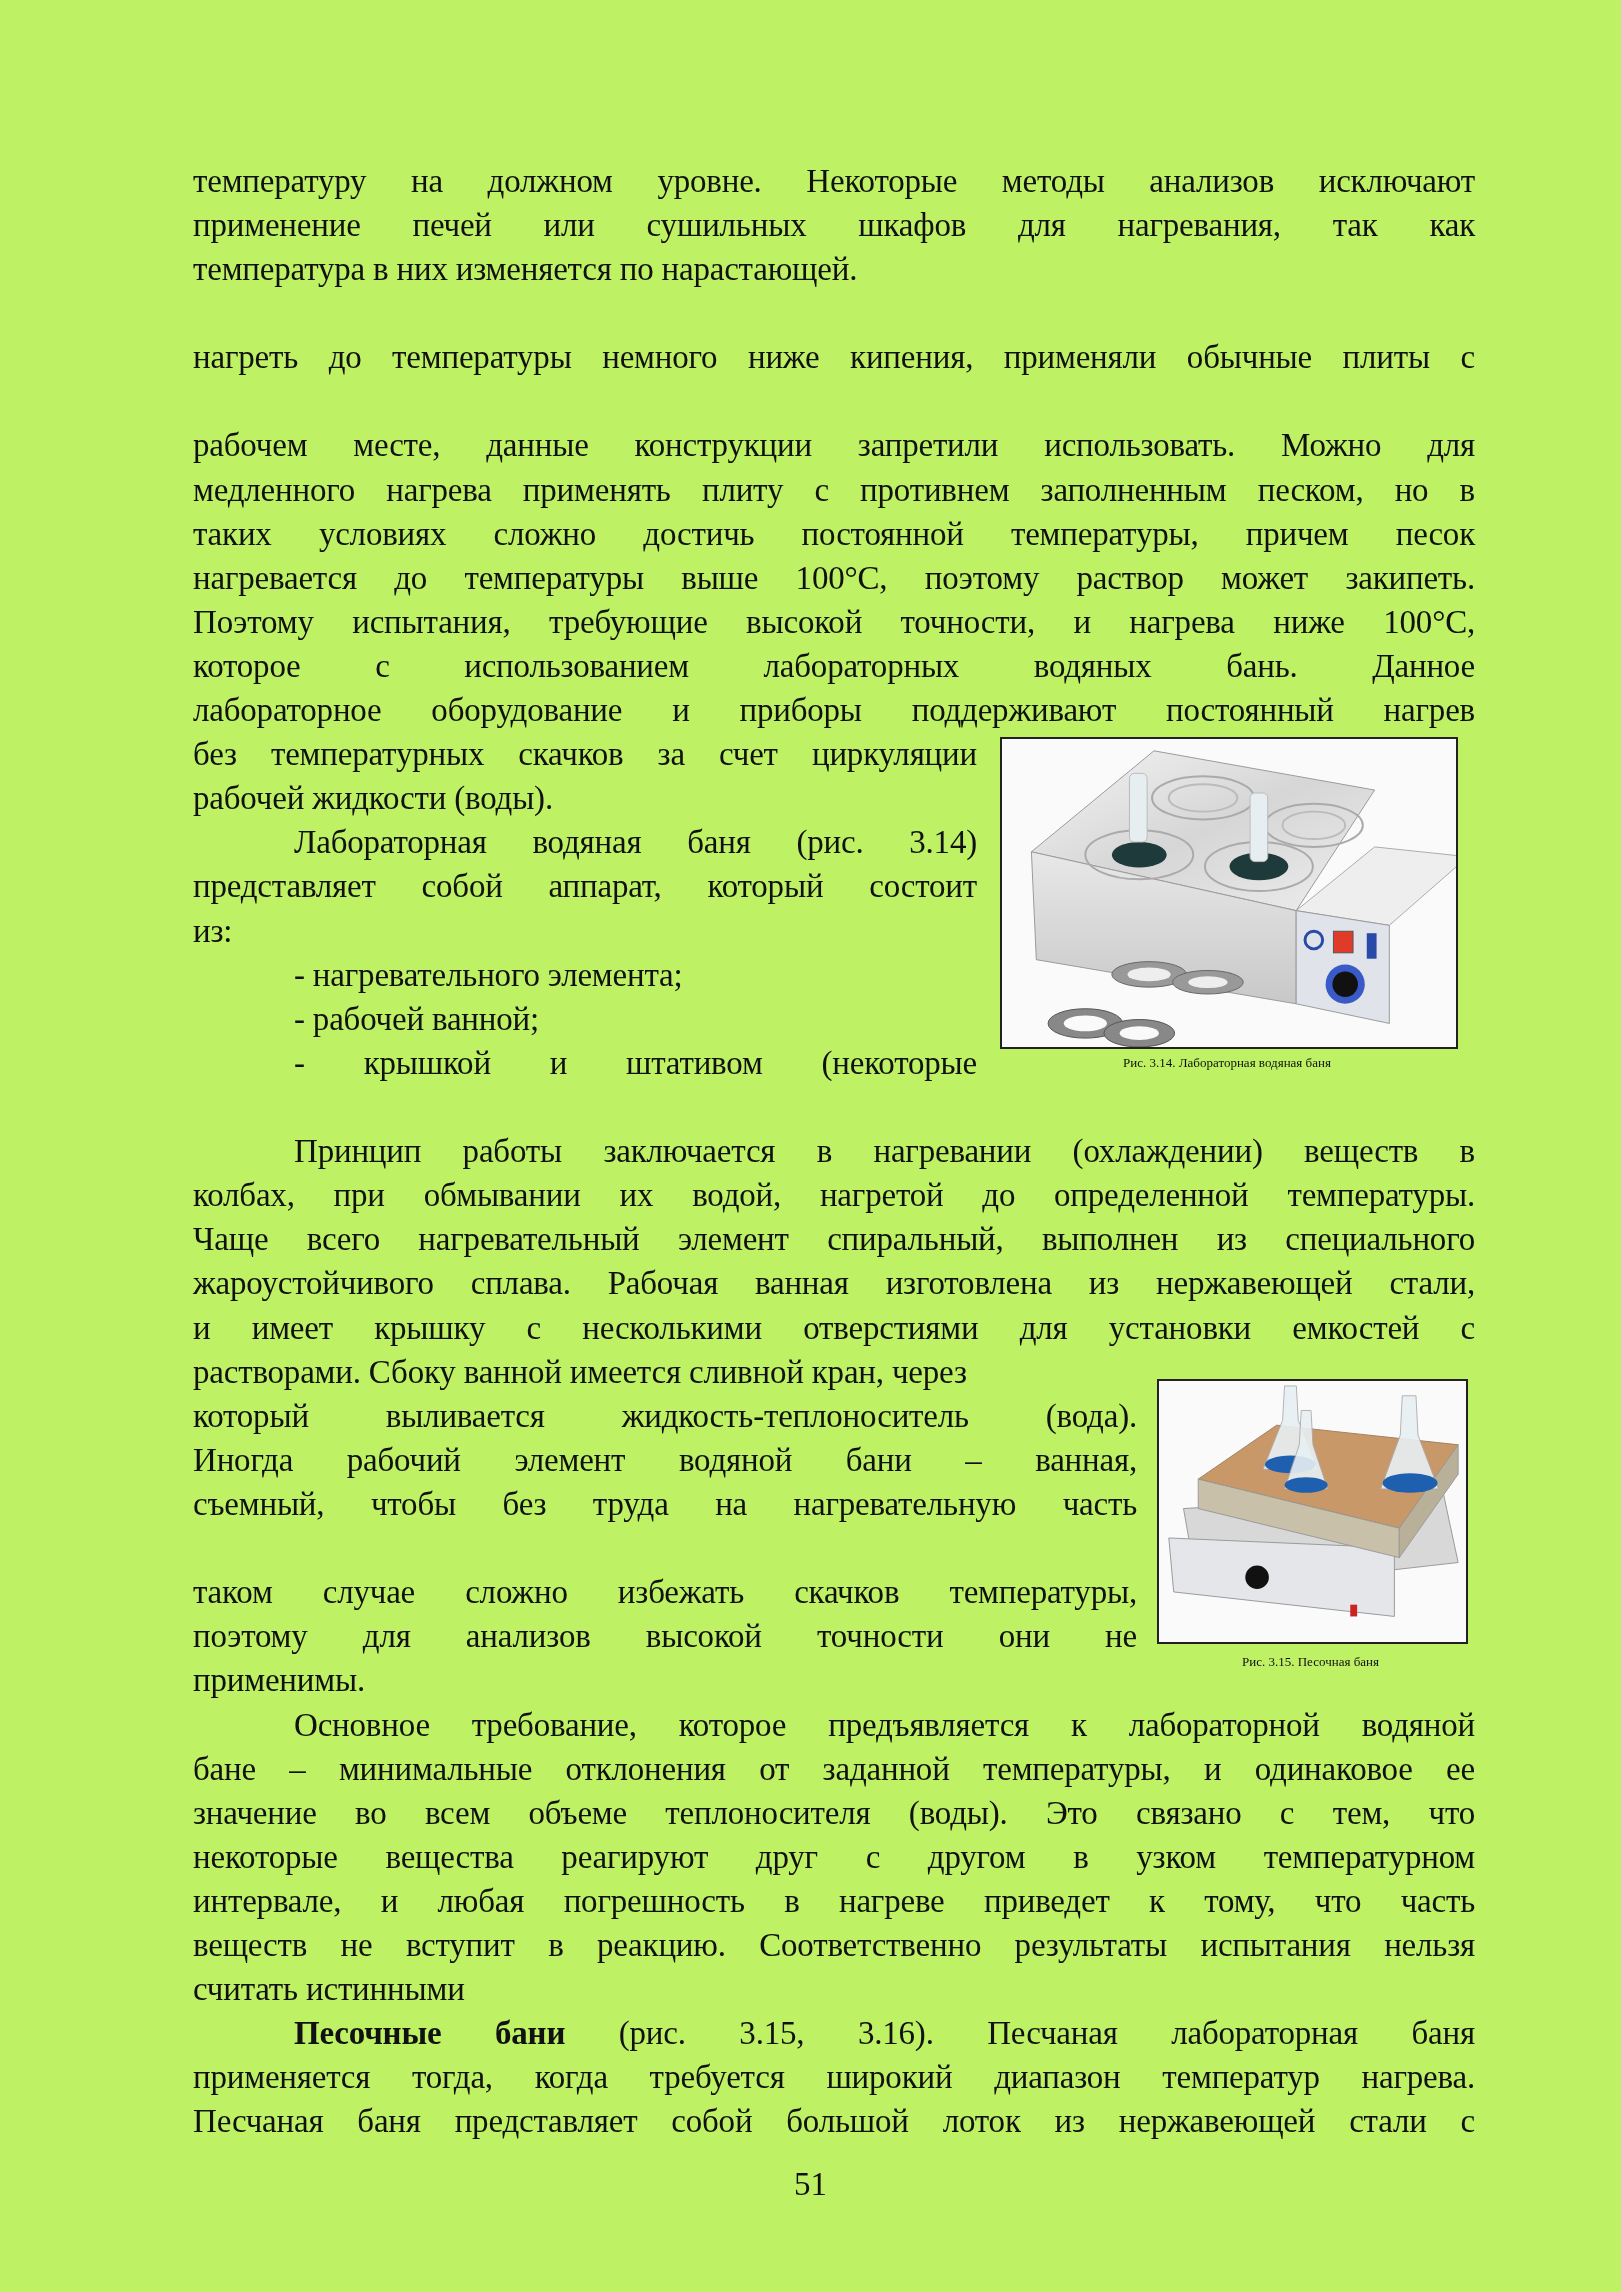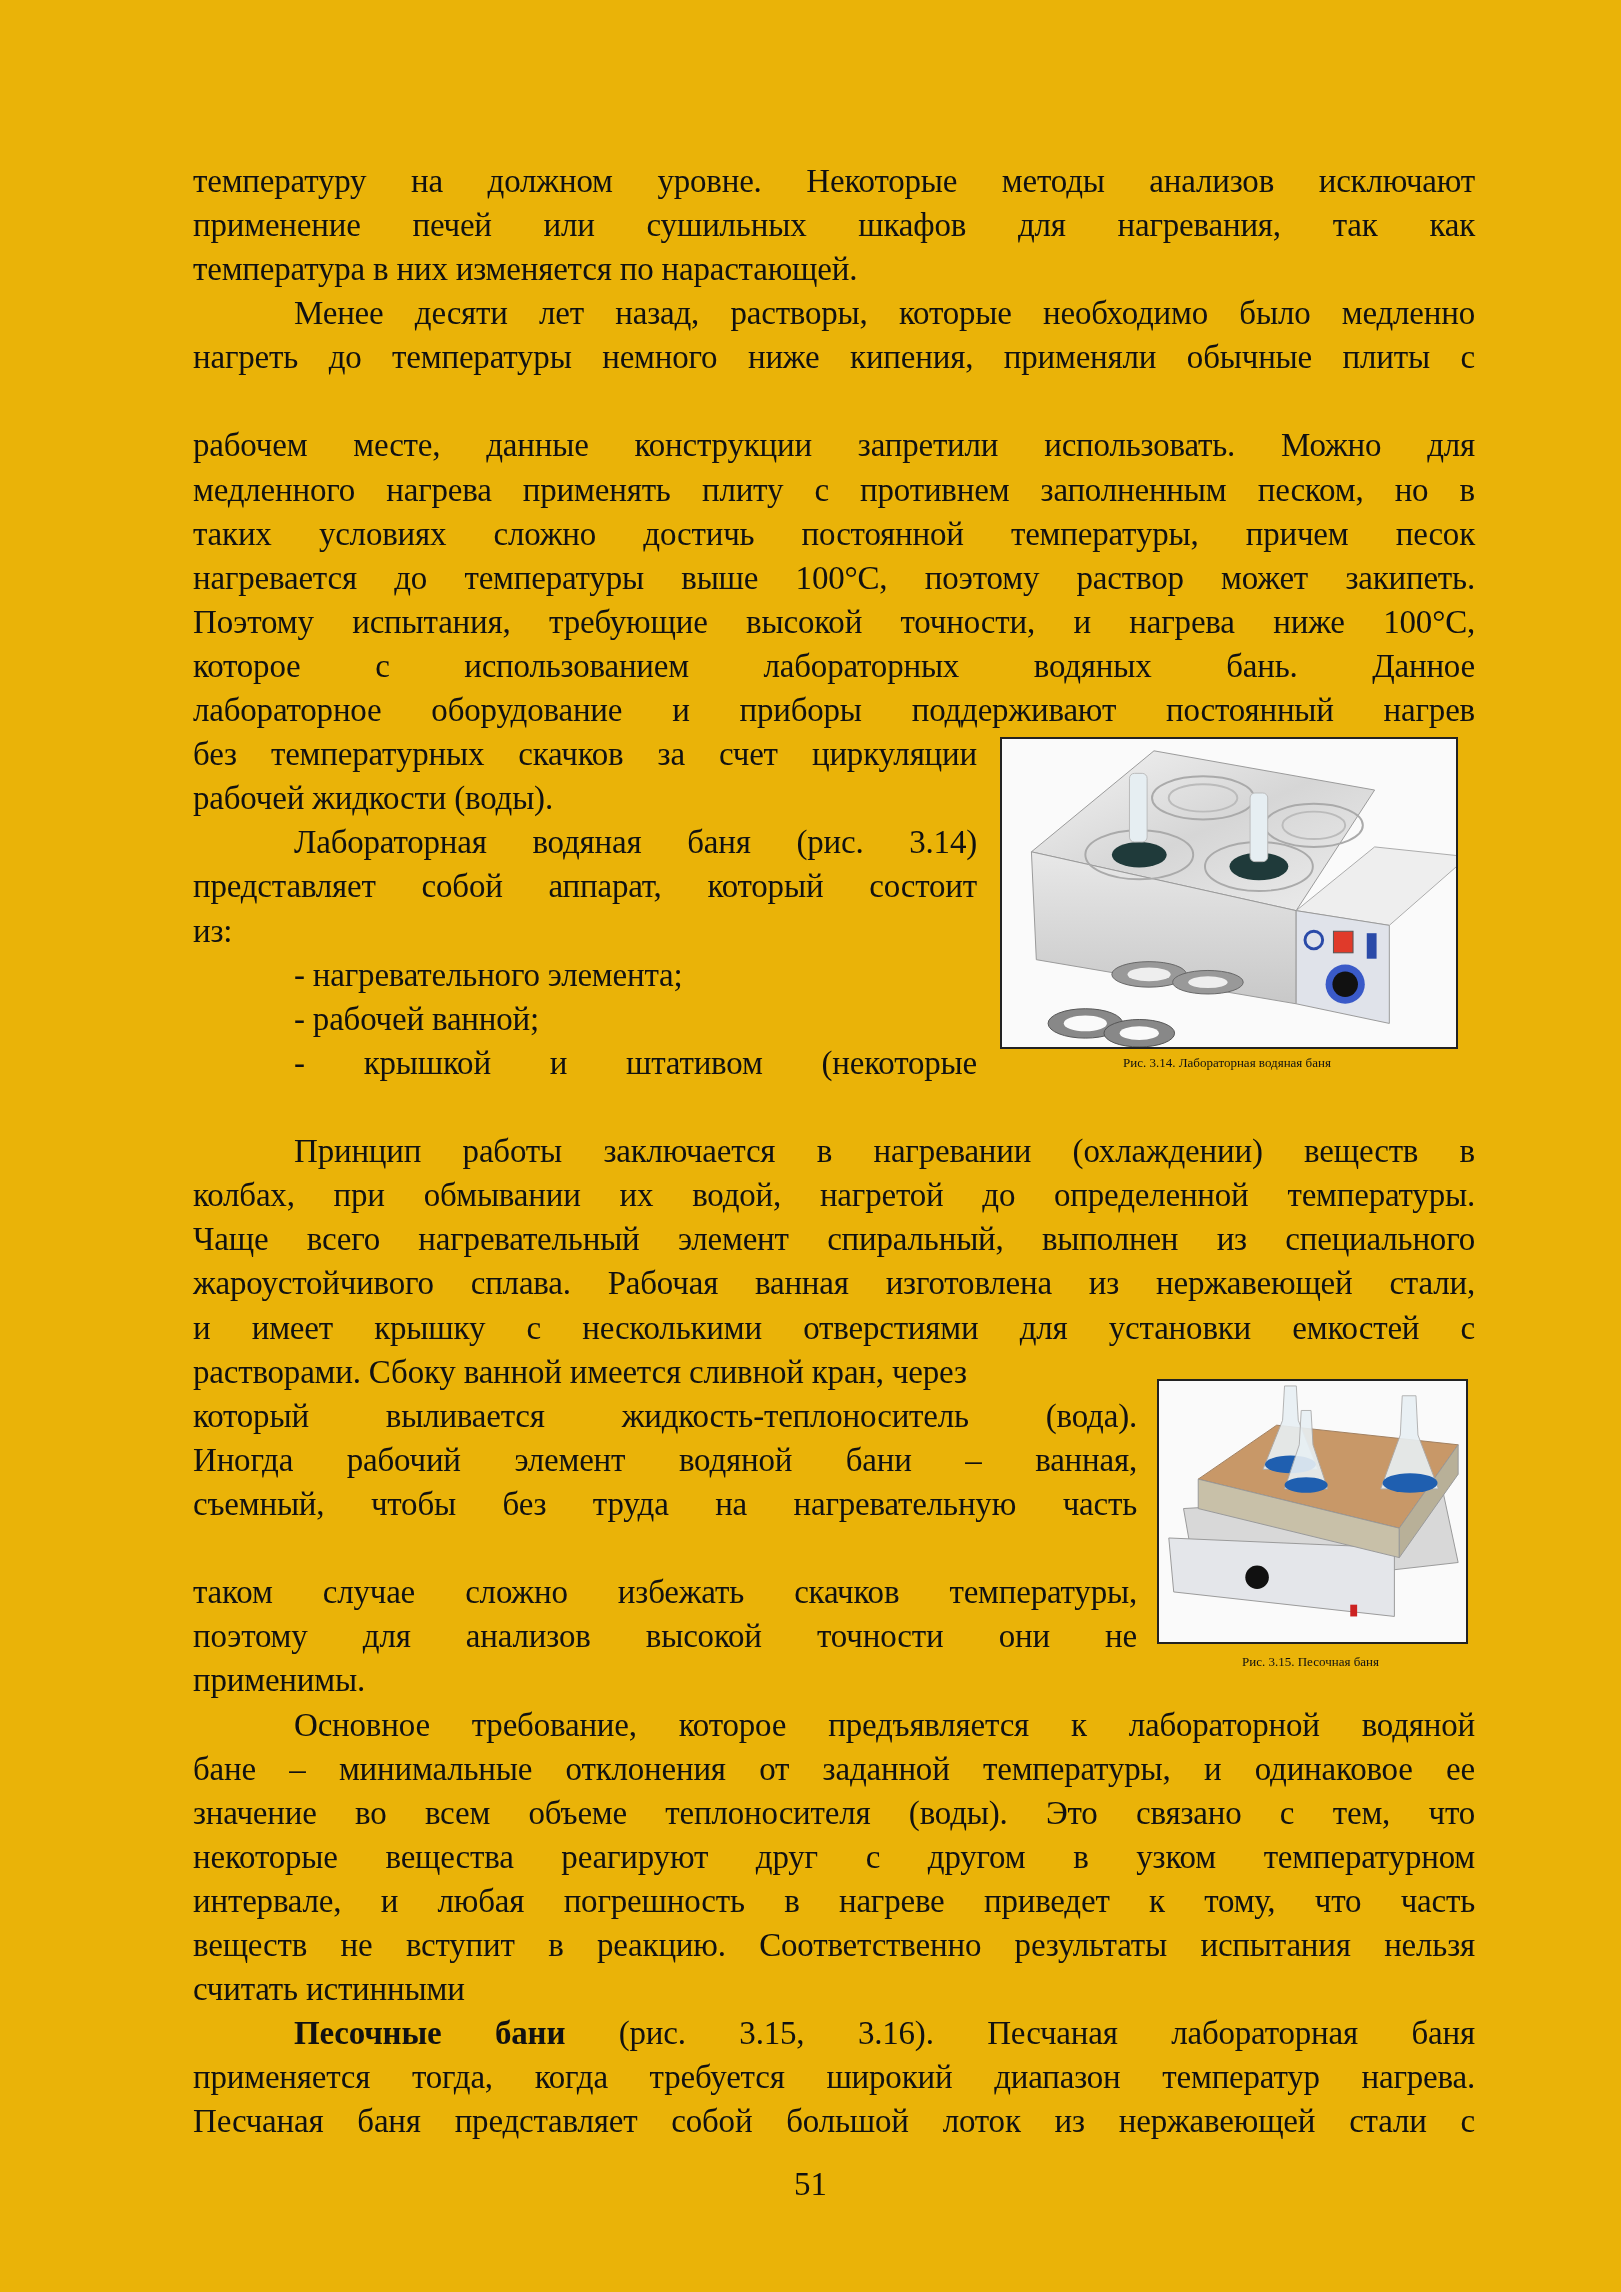--- a/index.html
+++ b/index.html
@@ -1,17 +1,17 @@
 <!DOCTYPE html>
 <html><head>
 <meta charset="utf-8">
 <style>
   html, body { margin: 0; padding: 0; background: #ffffff; }
   body { width: 1621px; height: 2293px; position: relative; overflow: hidden; }
-  .page { position: absolute; left: 0; top: 0; width: 1621px; height: 2293px; background: #eab308; }
+  .page { position: absolute; left: 0; top: 0; width: 1621px; height: 2293px; background: #bef264; }
   .line {
     position: absolute;
     font-family: "Liberation Serif", "DejaVu Serif", serif;
     font-size: 33px;
     line-height: 44px;
     height: 44px;
     color: #111;
     white-space: nowrap;
     text-align: justify;
     text-align-last: justify;
@@ -50,21 +50,20 @@
 </style>
 </head>
 <body>
 
 <div class="page">
 
   <div class="line full" style="top:159px">температуру на должном уровне. Некоторые методы анализов исключают</div>
   <div class="line full" style="top:203px">применение печей или сушильных шкафов для нагревания, так как</div>
   <div class="line full last" style="top:247px">температура в них изменяется по нарастающей.</div>
 
-  <div class="line indent" style="top:291px">Менее десяти лет назад, растворы, которые необходимо было медленно</div>
   <div class="line full" style="top:335px">нагреть до температуры немного ниже кипения, применяли обычные плиты с</div>
   <div class="line full" style="top:423px">рабочем месте, данные конструкции запретили использовать. Можно для</div>
   <div class="line full" style="top:468px">медленного нагрева применять плиту с противнем заполненным песком, но в</div>
   <div class="line full" style="top:512px">таких условиях сложно достичь постоянной температуры, причем песок</div>
   <div class="line full" style="top:556px">нагревается до температуры выше 100°C, поэтому раствор может закипеть.</div>
   <div class="line full" style="top:600px">Поэтому испытания, требующие высокой точности, и нагрева ниже 100°C,</div>
   <div class="line full" style="top:644px">которое с использованием лабораторных водяных бань. Данное</div>
   <div class="line full" style="top:688px">лабораторное оборудование и приборы поддерживают постоянный нагрев</div>
   <div class="line narrow" style="top:732px">без температурных скачков за счет циркуляции</div>
   <div class="line narrow last" style="top:776px">рабочей жидкости (воды).</div>

